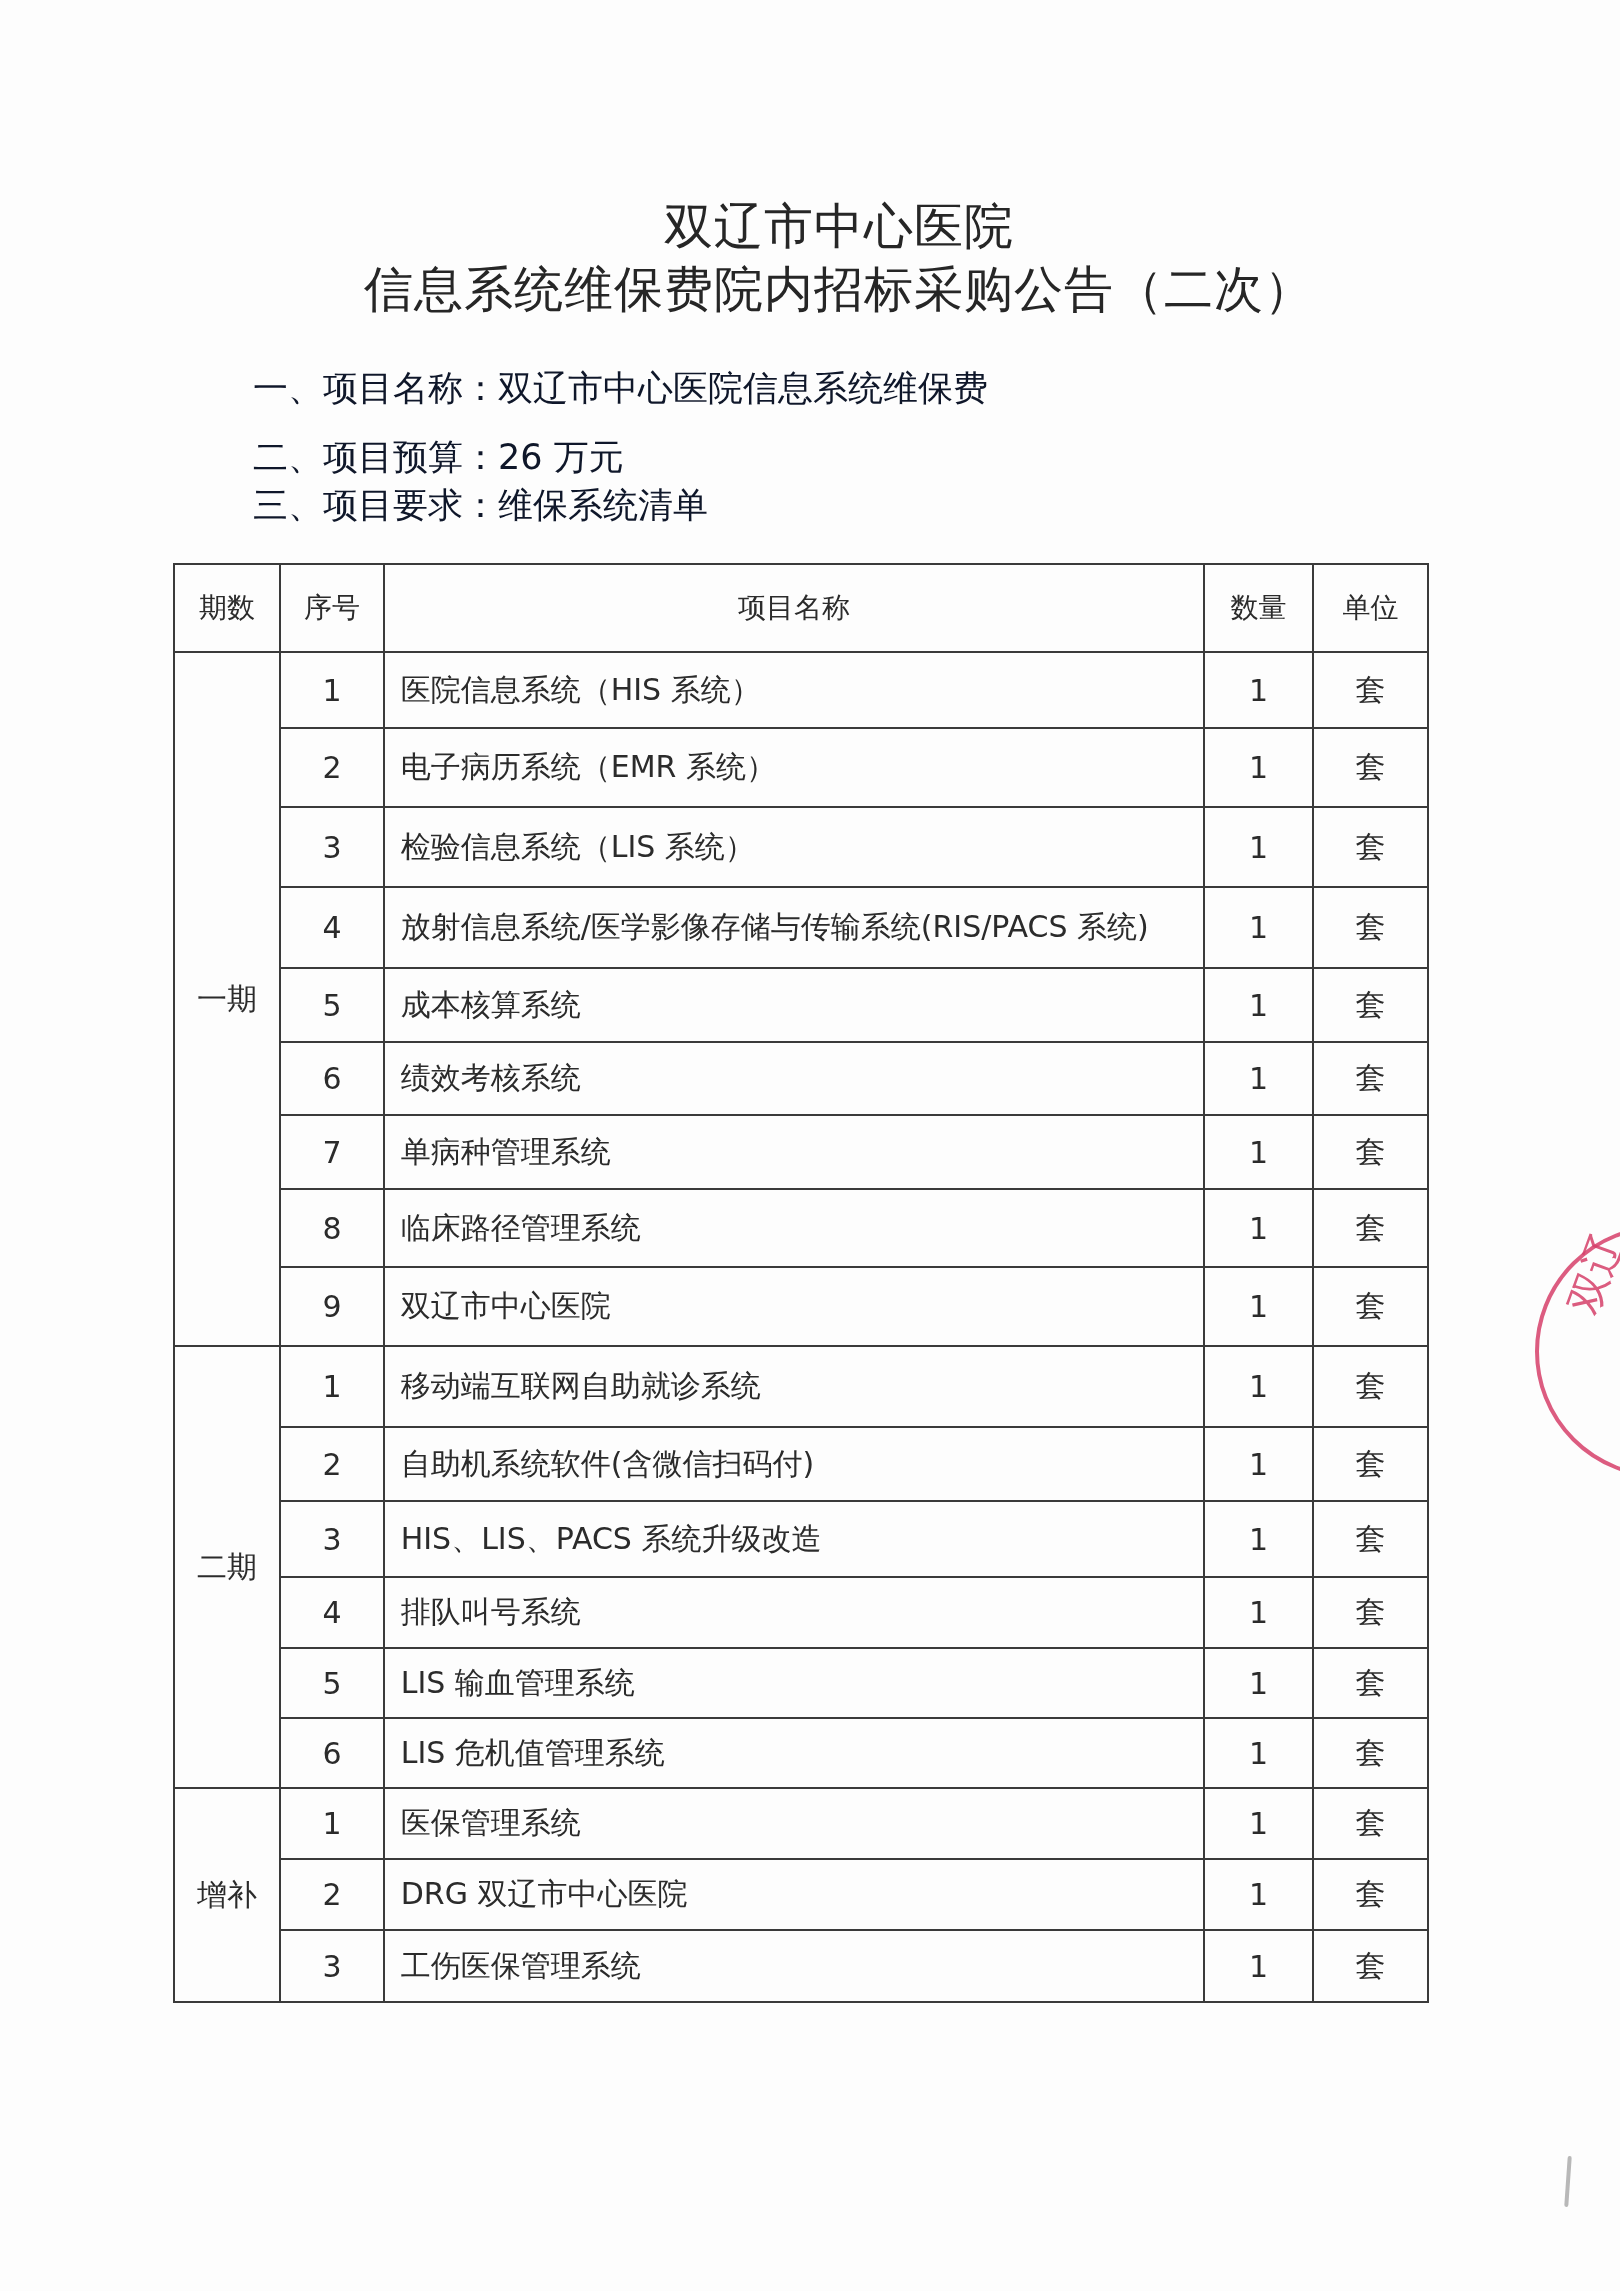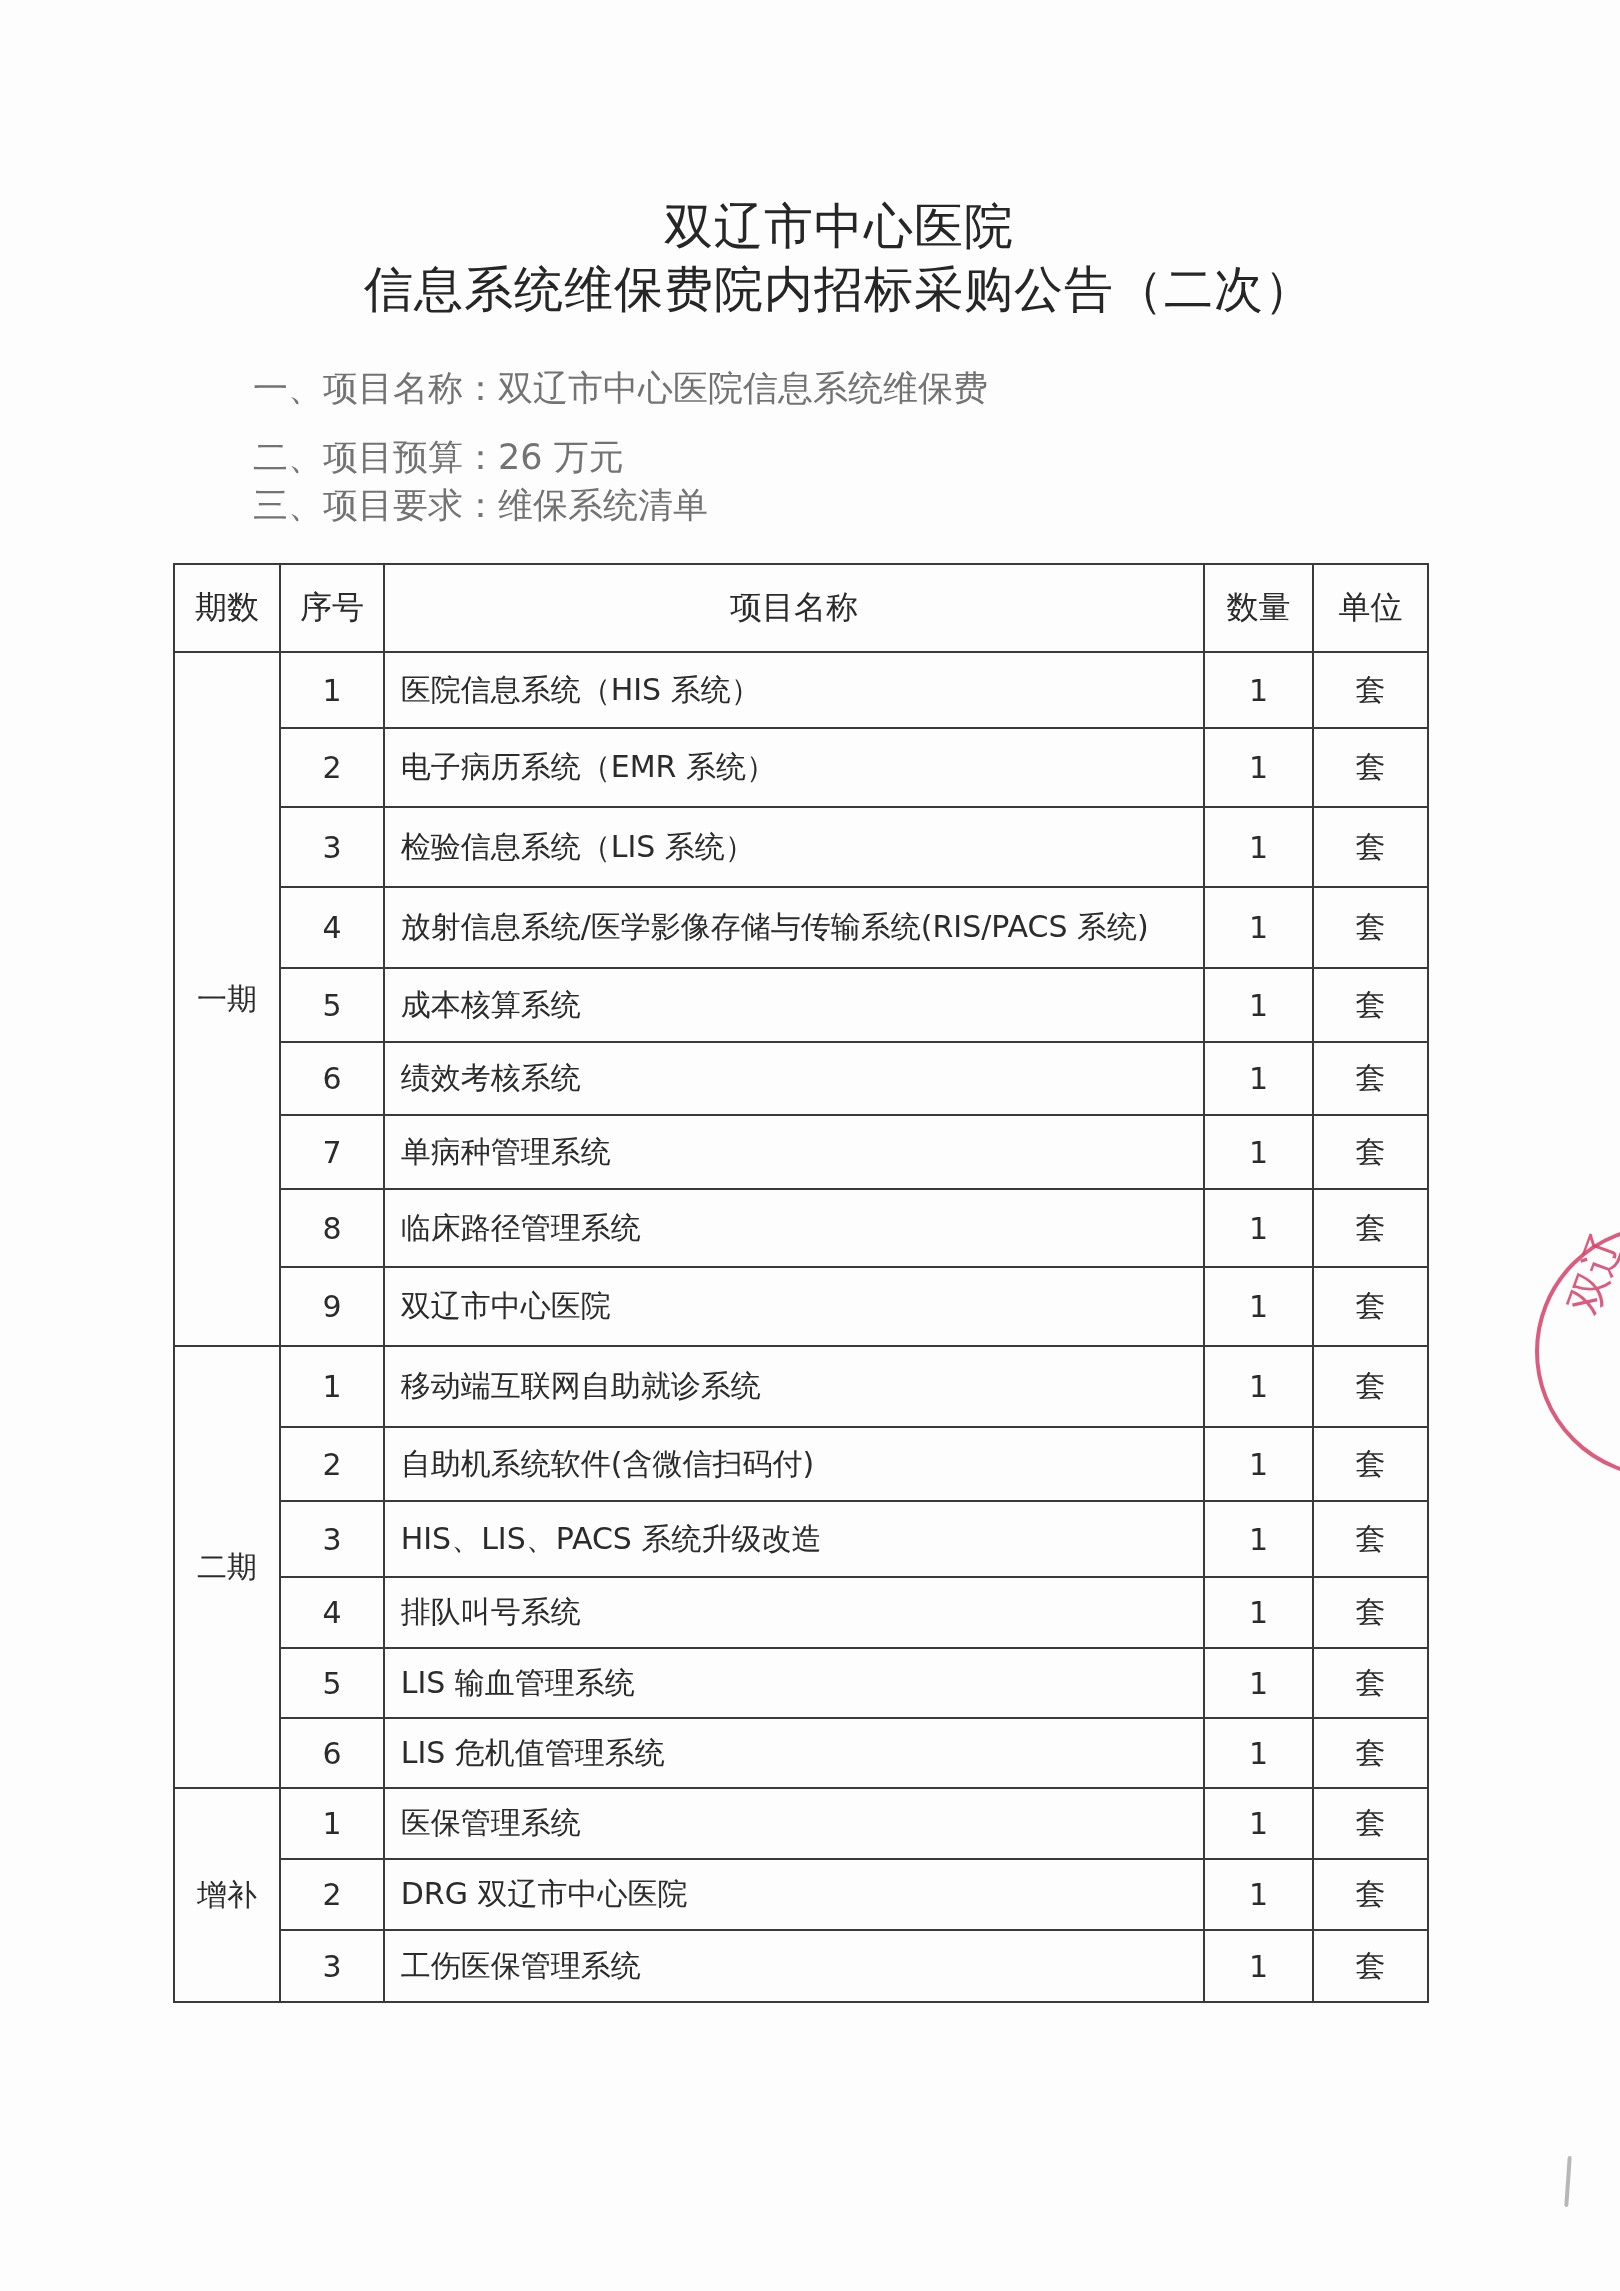--- a/index.html
+++ b/index.html
@@ -11,41 +11,41 @@
     color: #2a2a2a;
   }
   .title {
     position: absolute; left: 0; width: 1620px; text-align: center;
     font-size: 49px; letter-spacing: 1px; color: #262626;
     font-weight: normal;
   }
   #t1 { top: 194px; left: 29px; }
   #t2 { top: 257px; left: 29px; }
   .sec {
-    position: absolute; left: 253px; font-size: 35px; color: #737373;
+    position: absolute; left: 253px; font-size: 35px; color: #0f172a;
   }
   #s1 { top: 365px; }
   #s2 { top: 434px; text-align: right; }
   #s3 { top: 482px; }
 
   table.list {
     position: absolute; left: 173px; top: 563px;
     width: 1256px;
     border-collapse: collapse;
     table-layout: fixed;
   }
   table.list td, table.list th {
     border: 2px solid #3a3a3a;
     font-weight: normal;
     font-size: 30px;
     color: #2b2b2b;
     padding: 0;
     vertical-align: middle;
   }
-  table.list th { text-align: center; font-size: 32px; border-radius: 15px; }
+  table.list th { text-align: center; font-size: 28px; border-radius: 15px; }
   .c-period { width: 104px; text-align: center; font-size: 32px; margin-top: 10px; }
   .c-seq { width: 102px; text-align: center; }
   .c-name { text-align: left; padding-left: 15.7px !important; margin-left: 29px; }
   .c-qty { width: 108px; text-align: center; }
   .c-unit { width: 113px; text-align: center; font-size: 31px; }
 
   .seal {
     position: absolute; left: 1535px; top: 1225px;
     width: 245px; height: 245px; border-radius: 50%;
     border: 4.9px solid #d6406a; opacity: 0.85;

